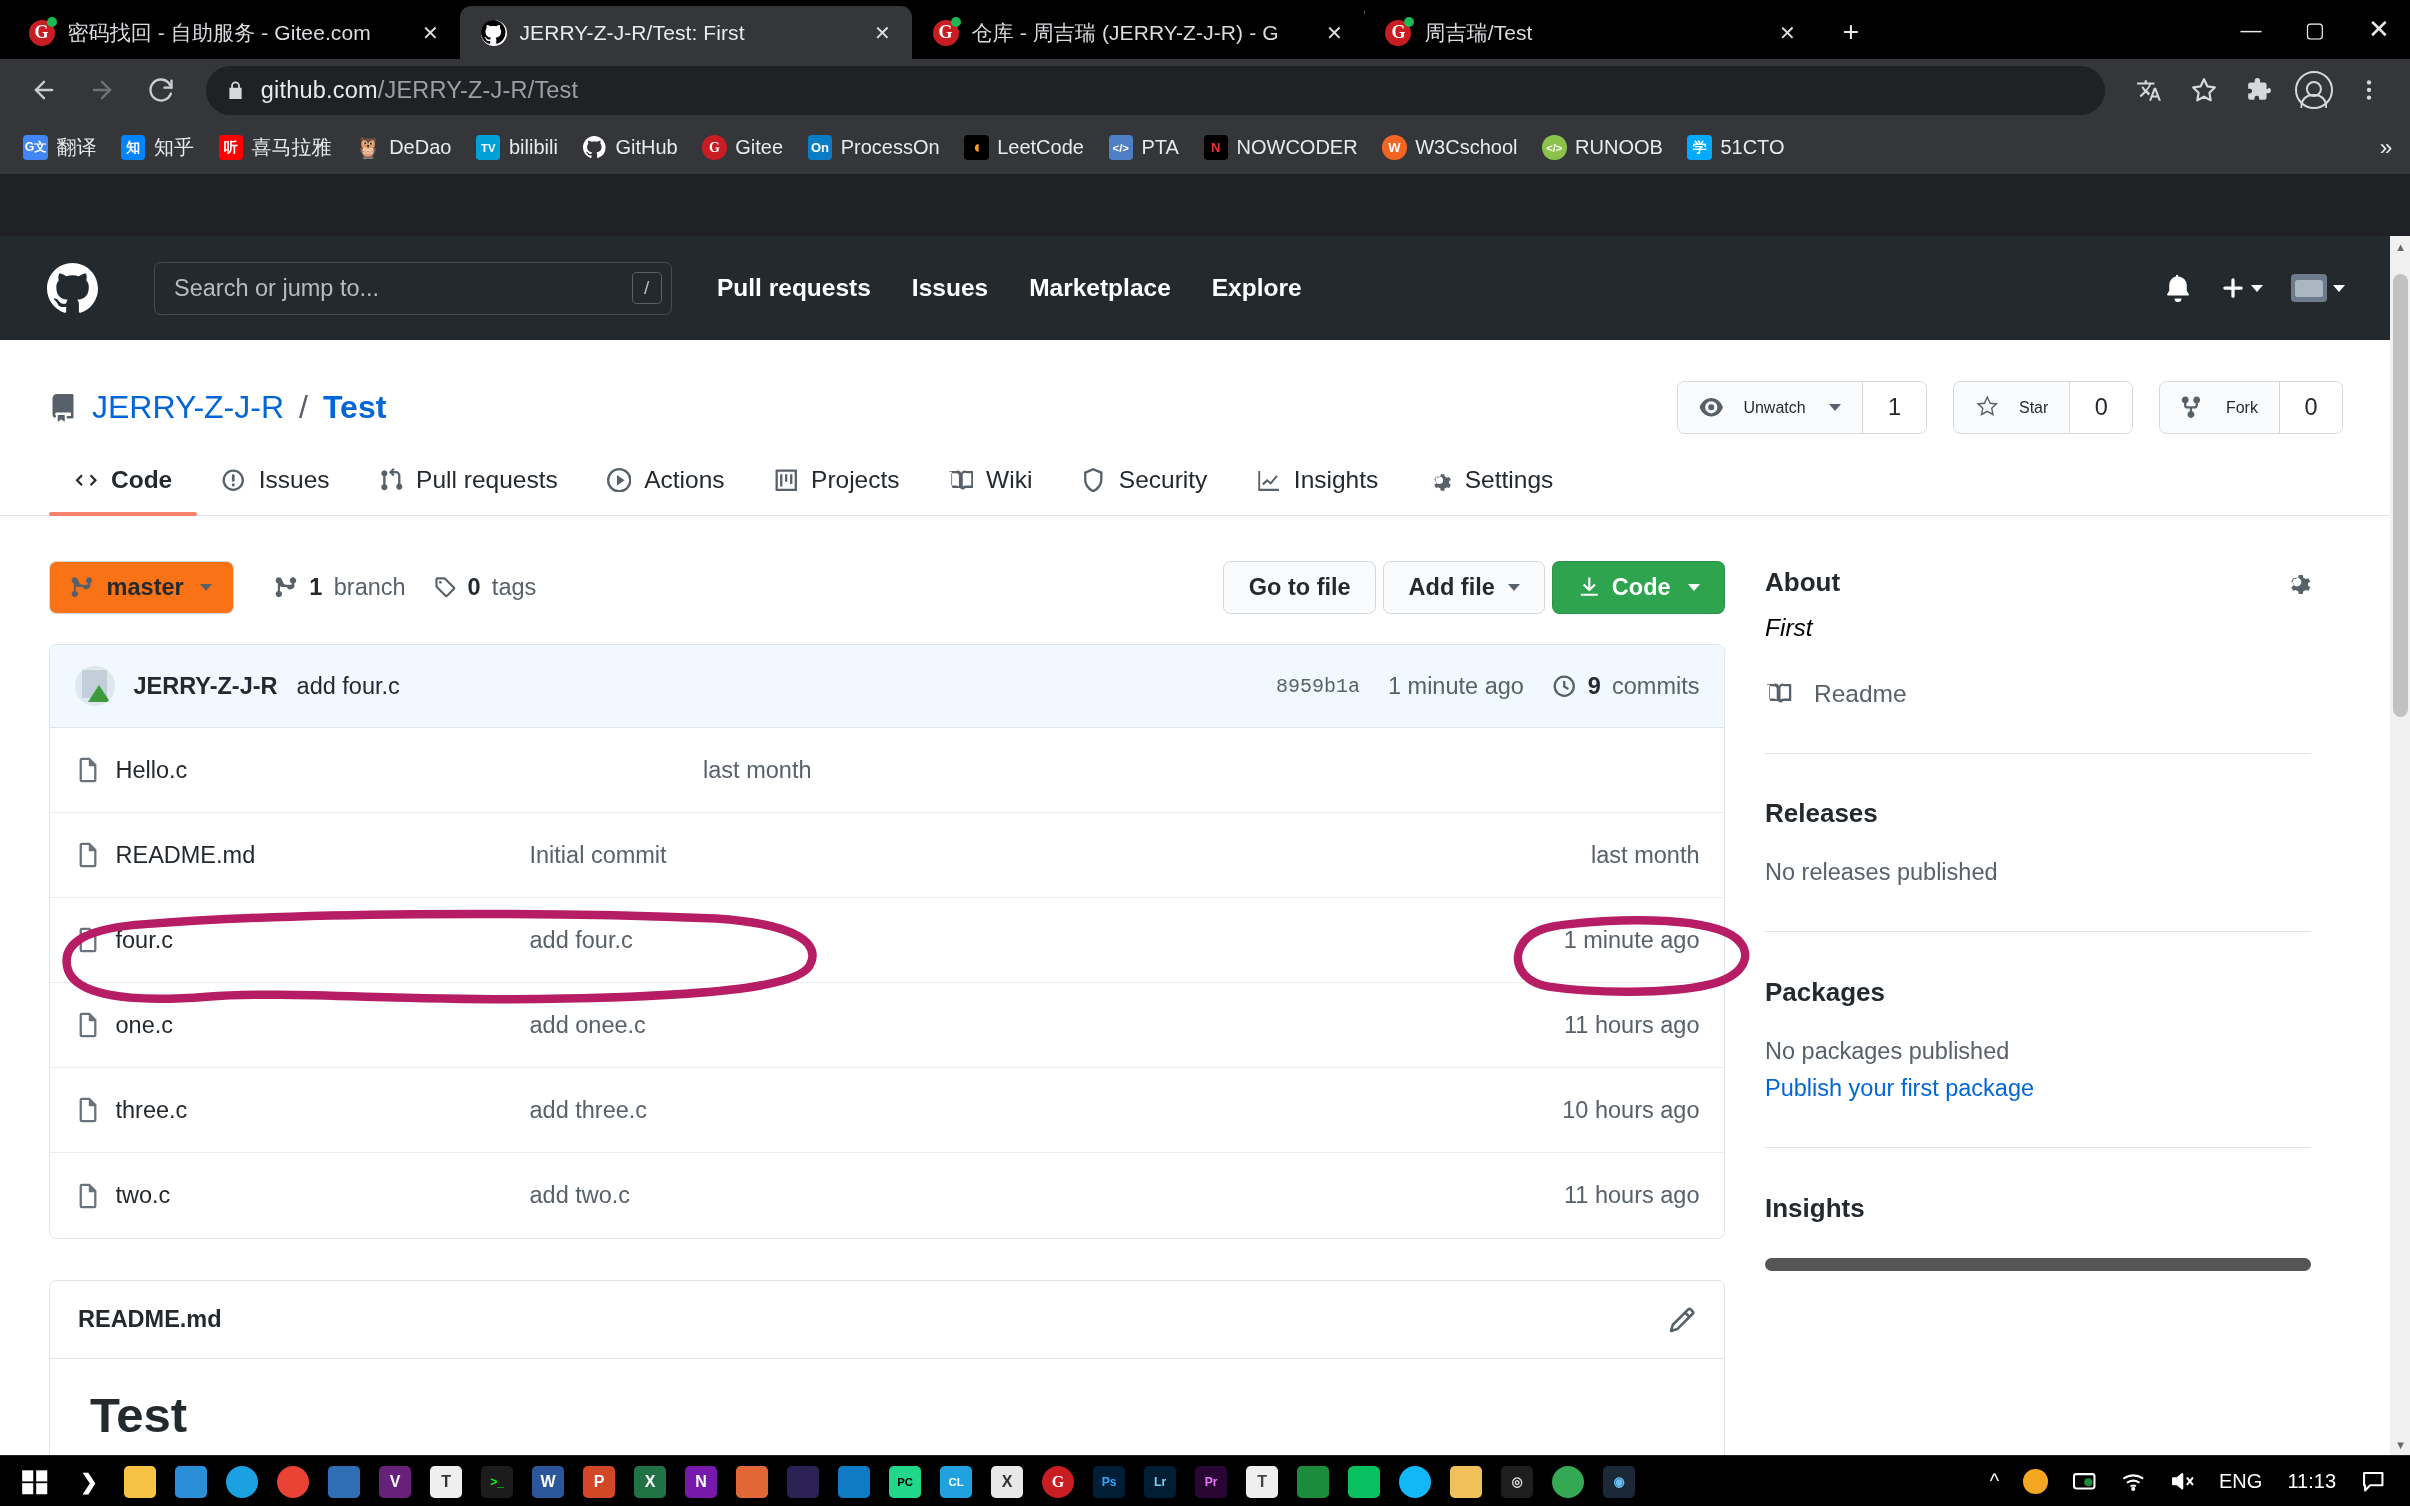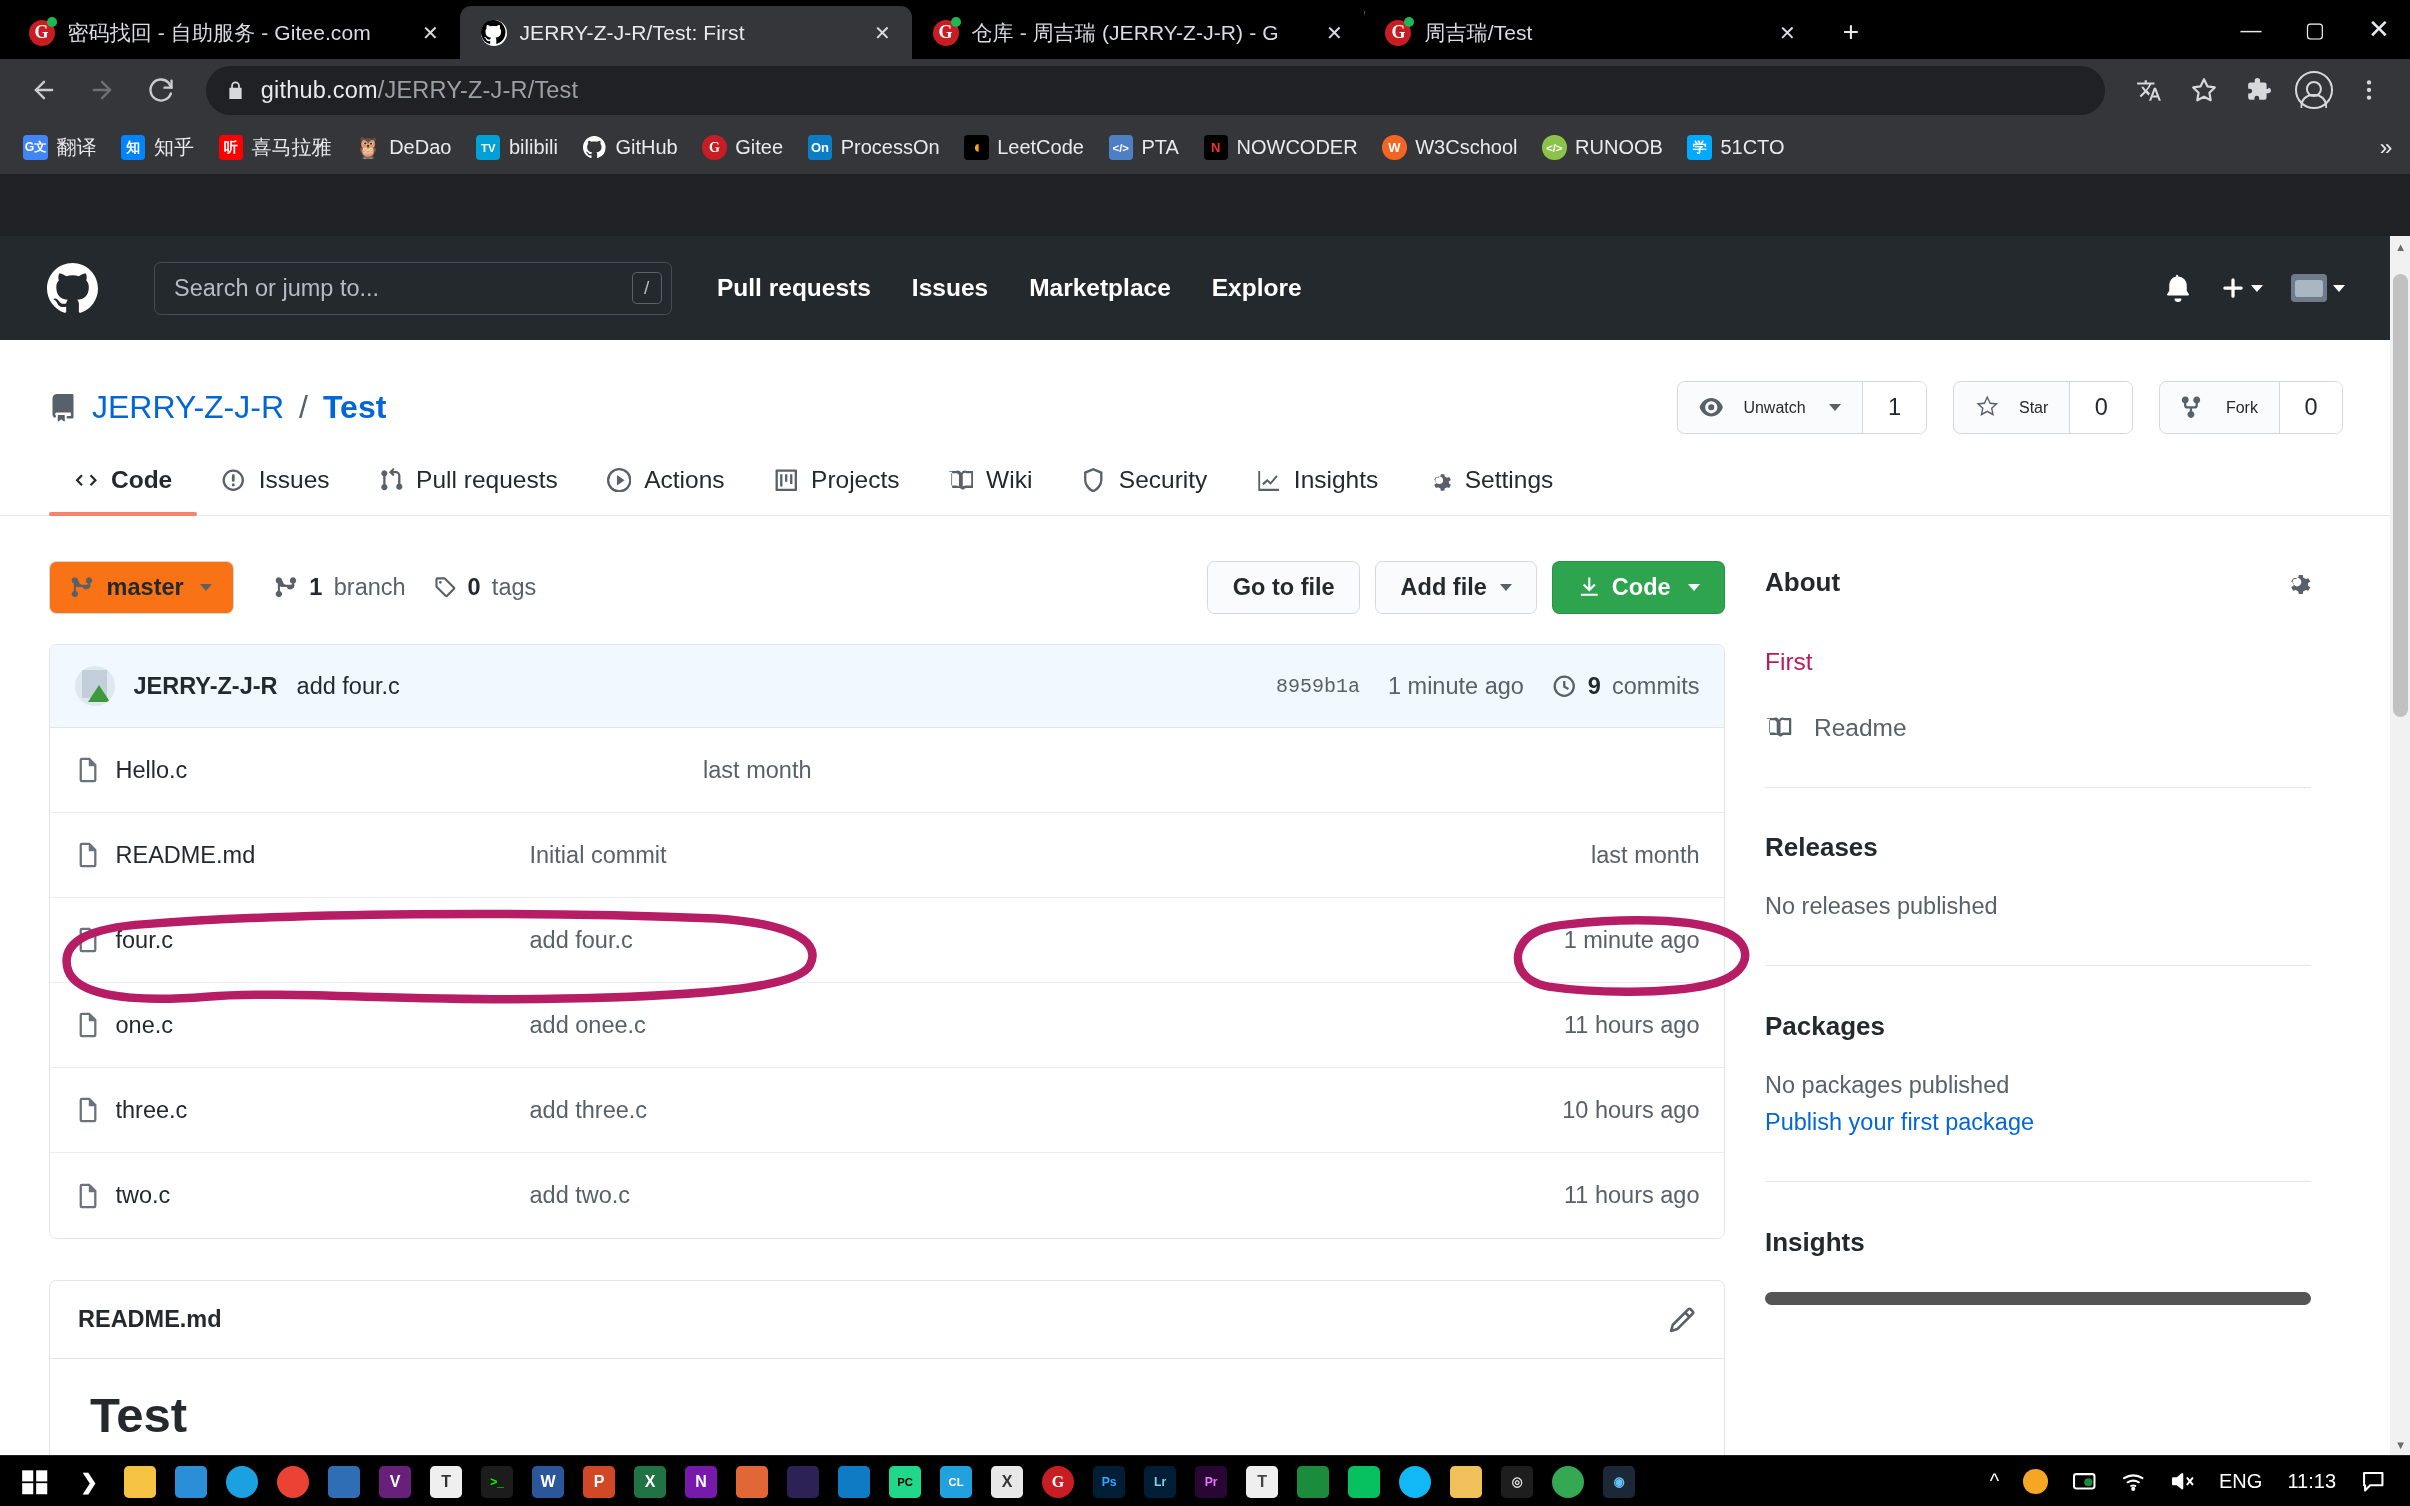--- a/index.html
+++ b/index.html
@@ -138,21 +138,21 @@
   .col-main { width:1676px; }
   .col-side { width:546px; padding-top:5.6px; }
 
   .file-toolbar { display:flex; align-items:center; gap:0; }
   .branch-btn { height:53px; border:0.9px solid #d5d8db; border-radius:7.5px; background:#f97316;
      display:flex; align-items:center; gap:13px; padding:0 21px; font-size:23.5px; font-weight:600; color:#24292e; }
   .branch-btn svg{ fill:#586069; width:22.6px; height:24.5px;}
   .meta-link { display:flex; align-items:center; gap:11.3px; margin-left:41px; font-size:23.5px; color:#586069; }
   .meta-link b { color:#24292e; }
   .meta-link svg { fill:#586069; width:22.6px; height:24.5px; }
-  .ft-right { margin-left:auto; display:flex; gap:15px; align-items:center;text-align:right; }
+  .ft-right { margin-left:auto; display:flex; gap:7px; align-items:center;text-align:right; }
   .btn-plain { height:53px; border:0.9px solid #d5d8db; border-radius:7.5px; background:#fafbfc;
      display:flex; align-items:center; gap:9.4px; padding:0 24.5px; font-size:23.5px; font-weight:600; color:#24292e; }
   .btn-green { height:53px; border-radius:7.5px; background:#2ea44f; color:#fff;
      display:flex; align-items:center; gap:11.3px; padding:0 24.5px; font-size:23.5px; font-weight:600;
      border:0.9px solid rgba(27,31,35,.15); }
   .btn-green svg{ fill:#fff; width:22.6px; height:22.6px;}
   .dcaret-w { width:0;height:0;border-left:6.6px solid transparent;border-right:6.6px solid transparent;
             border-top:7.5px solid #fff; margin-left:5.6px; }
 
   .filebox { margin-top:30px; border:0.9px solid #e1e4e8; border-radius:7.5px; overflow:hidden; }
@@ -184,21 +184,21 @@
   .readme-head { display:flex; align-items:center; padding:24.5px 28px; border-bottom:0.9px solid #e1e4e8; }
   .readme-title { font-size:23.5px; font-weight:600; color:#24292e; }
   .readme-edit { margin-left:auto; }
   .readme-edit svg { fill:#586069; width:28px; height:28px; display:block; }
   .readme-body { padding:28px 40px 19px 40px; }
   .readme-h1 { font-size:49px; font-weight:600; color:#24292e; padding-bottom:13px; }
 
   .side-h { font-size:26px; font-weight:600; color:#24292e; display:flex; align-items:center; }
   .side-h .gear { margin-left:auto; }
   .side-h .gear svg { fill:#586069; width:28px; height:28px; display:block; }
-  .side-desc { font-size:24.5px; color:#be185d; margin-top:50px; }
+  .side-desc { font-size:24.5px; color:#000000; margin-top:16px;font-style:italic; }
   .side-readme { display:flex; align-items:center; gap:21px; margin-top:38px; font-size:24.5px; color:#586069; }
   .side-readme svg { fill:#586069; width:28px; height:24.5px; }
   .side-divider { height:0.9px; background:#e1e4e8; margin:45px 0 0 0; }
   .side-sec-title { font-size:26px; font-weight:600; color:#24292e; margin-top:45px; }
   .side-sec-text { font-size:23.5px; color:#586069; margin-top:30px; }
   .side-link { font-size:23.5px; color:#0366d6; margin-top:9.4px; display:block; }
   .lang-bar { height:13px; border-radius:6.6px; background:#555555; margin-top:34px; }
 
   
   .scrollbar { position:absolute; right:0; top:236px; width:21px; height:1219px; background:#f1f1f1; }

